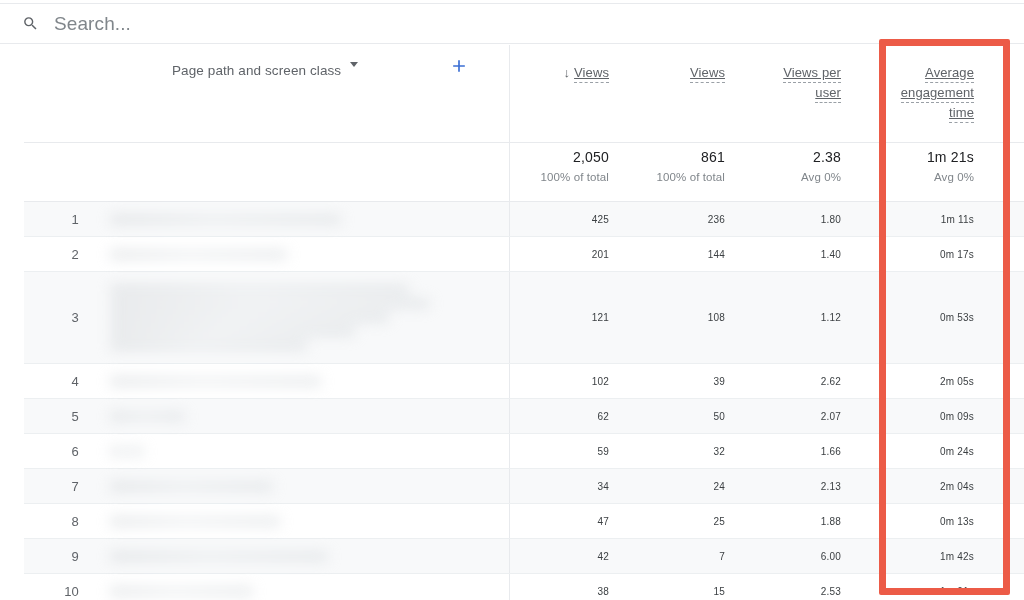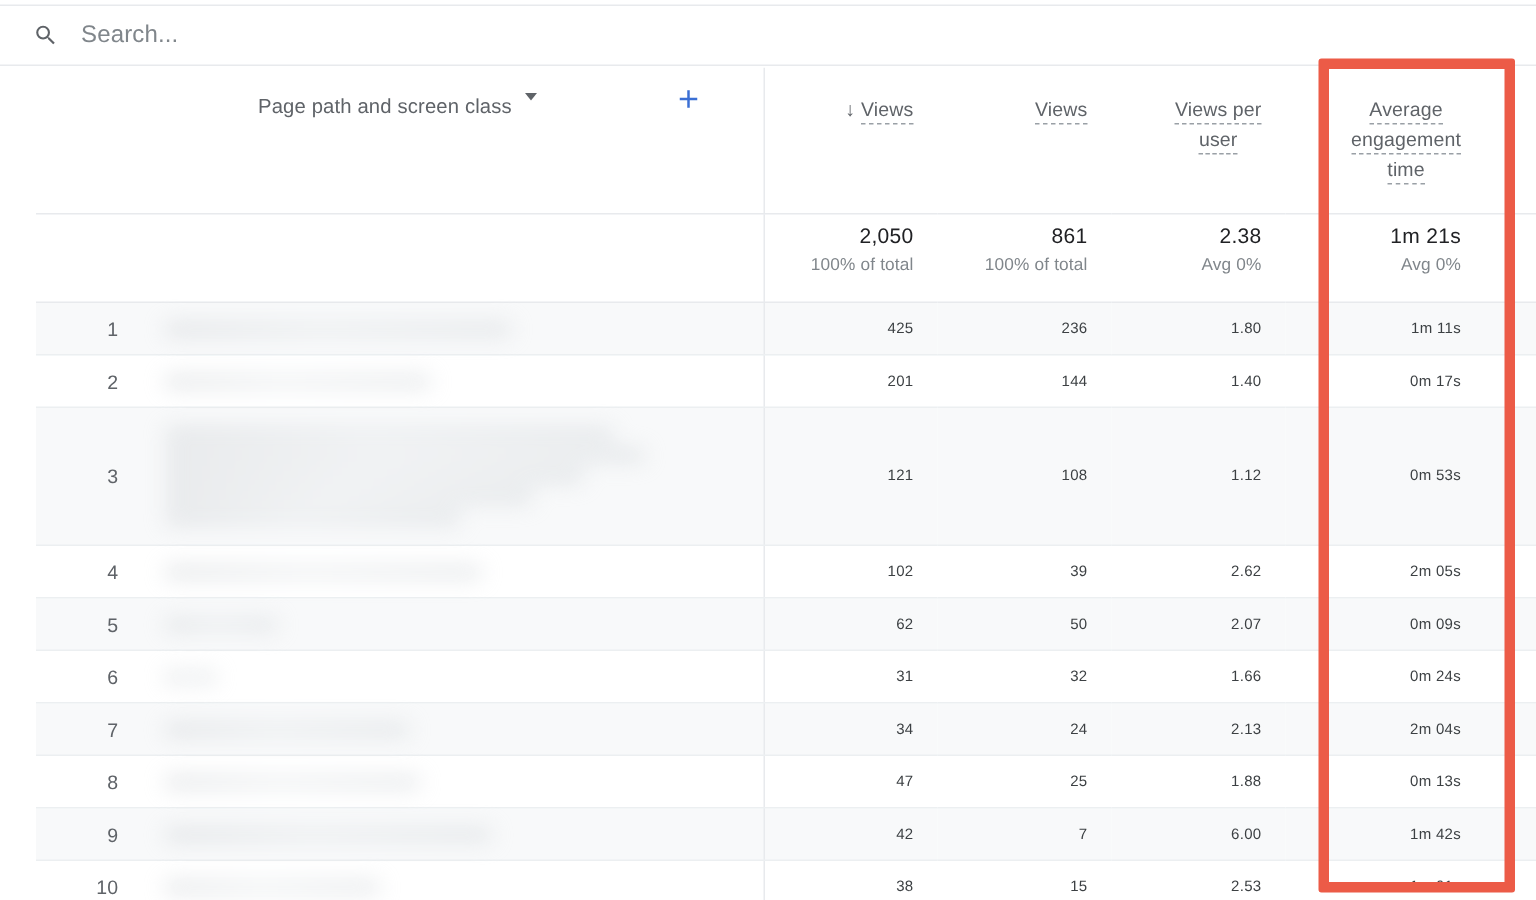--- a/index.html
+++ b/index.html
@@ -31,21 +31,21 @@
     display: flex;
     align-items: center;
     padding-left: 22px;
     background: #fff;
   }
   .search-icon { width: 17px; height: 17px; flex: 0 0 auto; display:block; }
   .search-input {
     border: none; outline: none; background: transparent;
     margin-left: 15px;
     font-family: "Liberation Sans", sans-serif;
-    font-size: 16px;
+    font-size: 19px;
     color: #0f766e;
     width: 400px;
     letter-spacing: .1px;
   }
   .search-input::placeholder { color: #80868b; }
 
   
   .table-wrap {
     position: absolute;
     left: 0; top: 45px;
@@ -88,22 +88,24 @@
     align-items: flex-start;
     flex-direction: row;
     justify-content: flex-start;
     padding-left: 80px;
     padding-top: 18px;
   }
   .metric-label {
     font-size: 13px;
     color: #5f6368;
     line-height: 20px;
+    text-align: right;
     letter-spacing: .1px;
     white-space: normal;
+    text-decoration: underline;
   }
   .metric-label .seg {
     border-bottom: 1px dashed #9aa0a6;
     padding-bottom: 2px;
     display: inline;
   }
   .sort-arrow {
     display: inline-block;
     vertical-align: baseline;
     margin-right: 4px;
@@ -400,21 +402,21 @@
             <td class="num-cell">0m 09s</td>
             <td></td>
           </tr>
           <tr class="plain">
             <td class="idx-cell" style="height: 35px;">6</td>
             <td class="dim-cell sep-dim">
               <div class="blur-block">
                 <div class="blur-line" style="width: 34px;"></div>
               </div>
             </td>
-            <td class="num-cell">31</td>
+            <td class="num-cell">59</td>
             <td class="num-cell">32</td>
             <td class="num-cell">1.66</td>
             <td class="num-cell">0m 24s</td>
             <td></td>
           </tr>
           <tr class="alt">
             <td class="idx-cell" style="height: 35px;">7</td>
             <td class="dim-cell sep-dim">
               <div class="blur-block">
                 <div class="blur-line" style="width: 163.2px;"></div>

